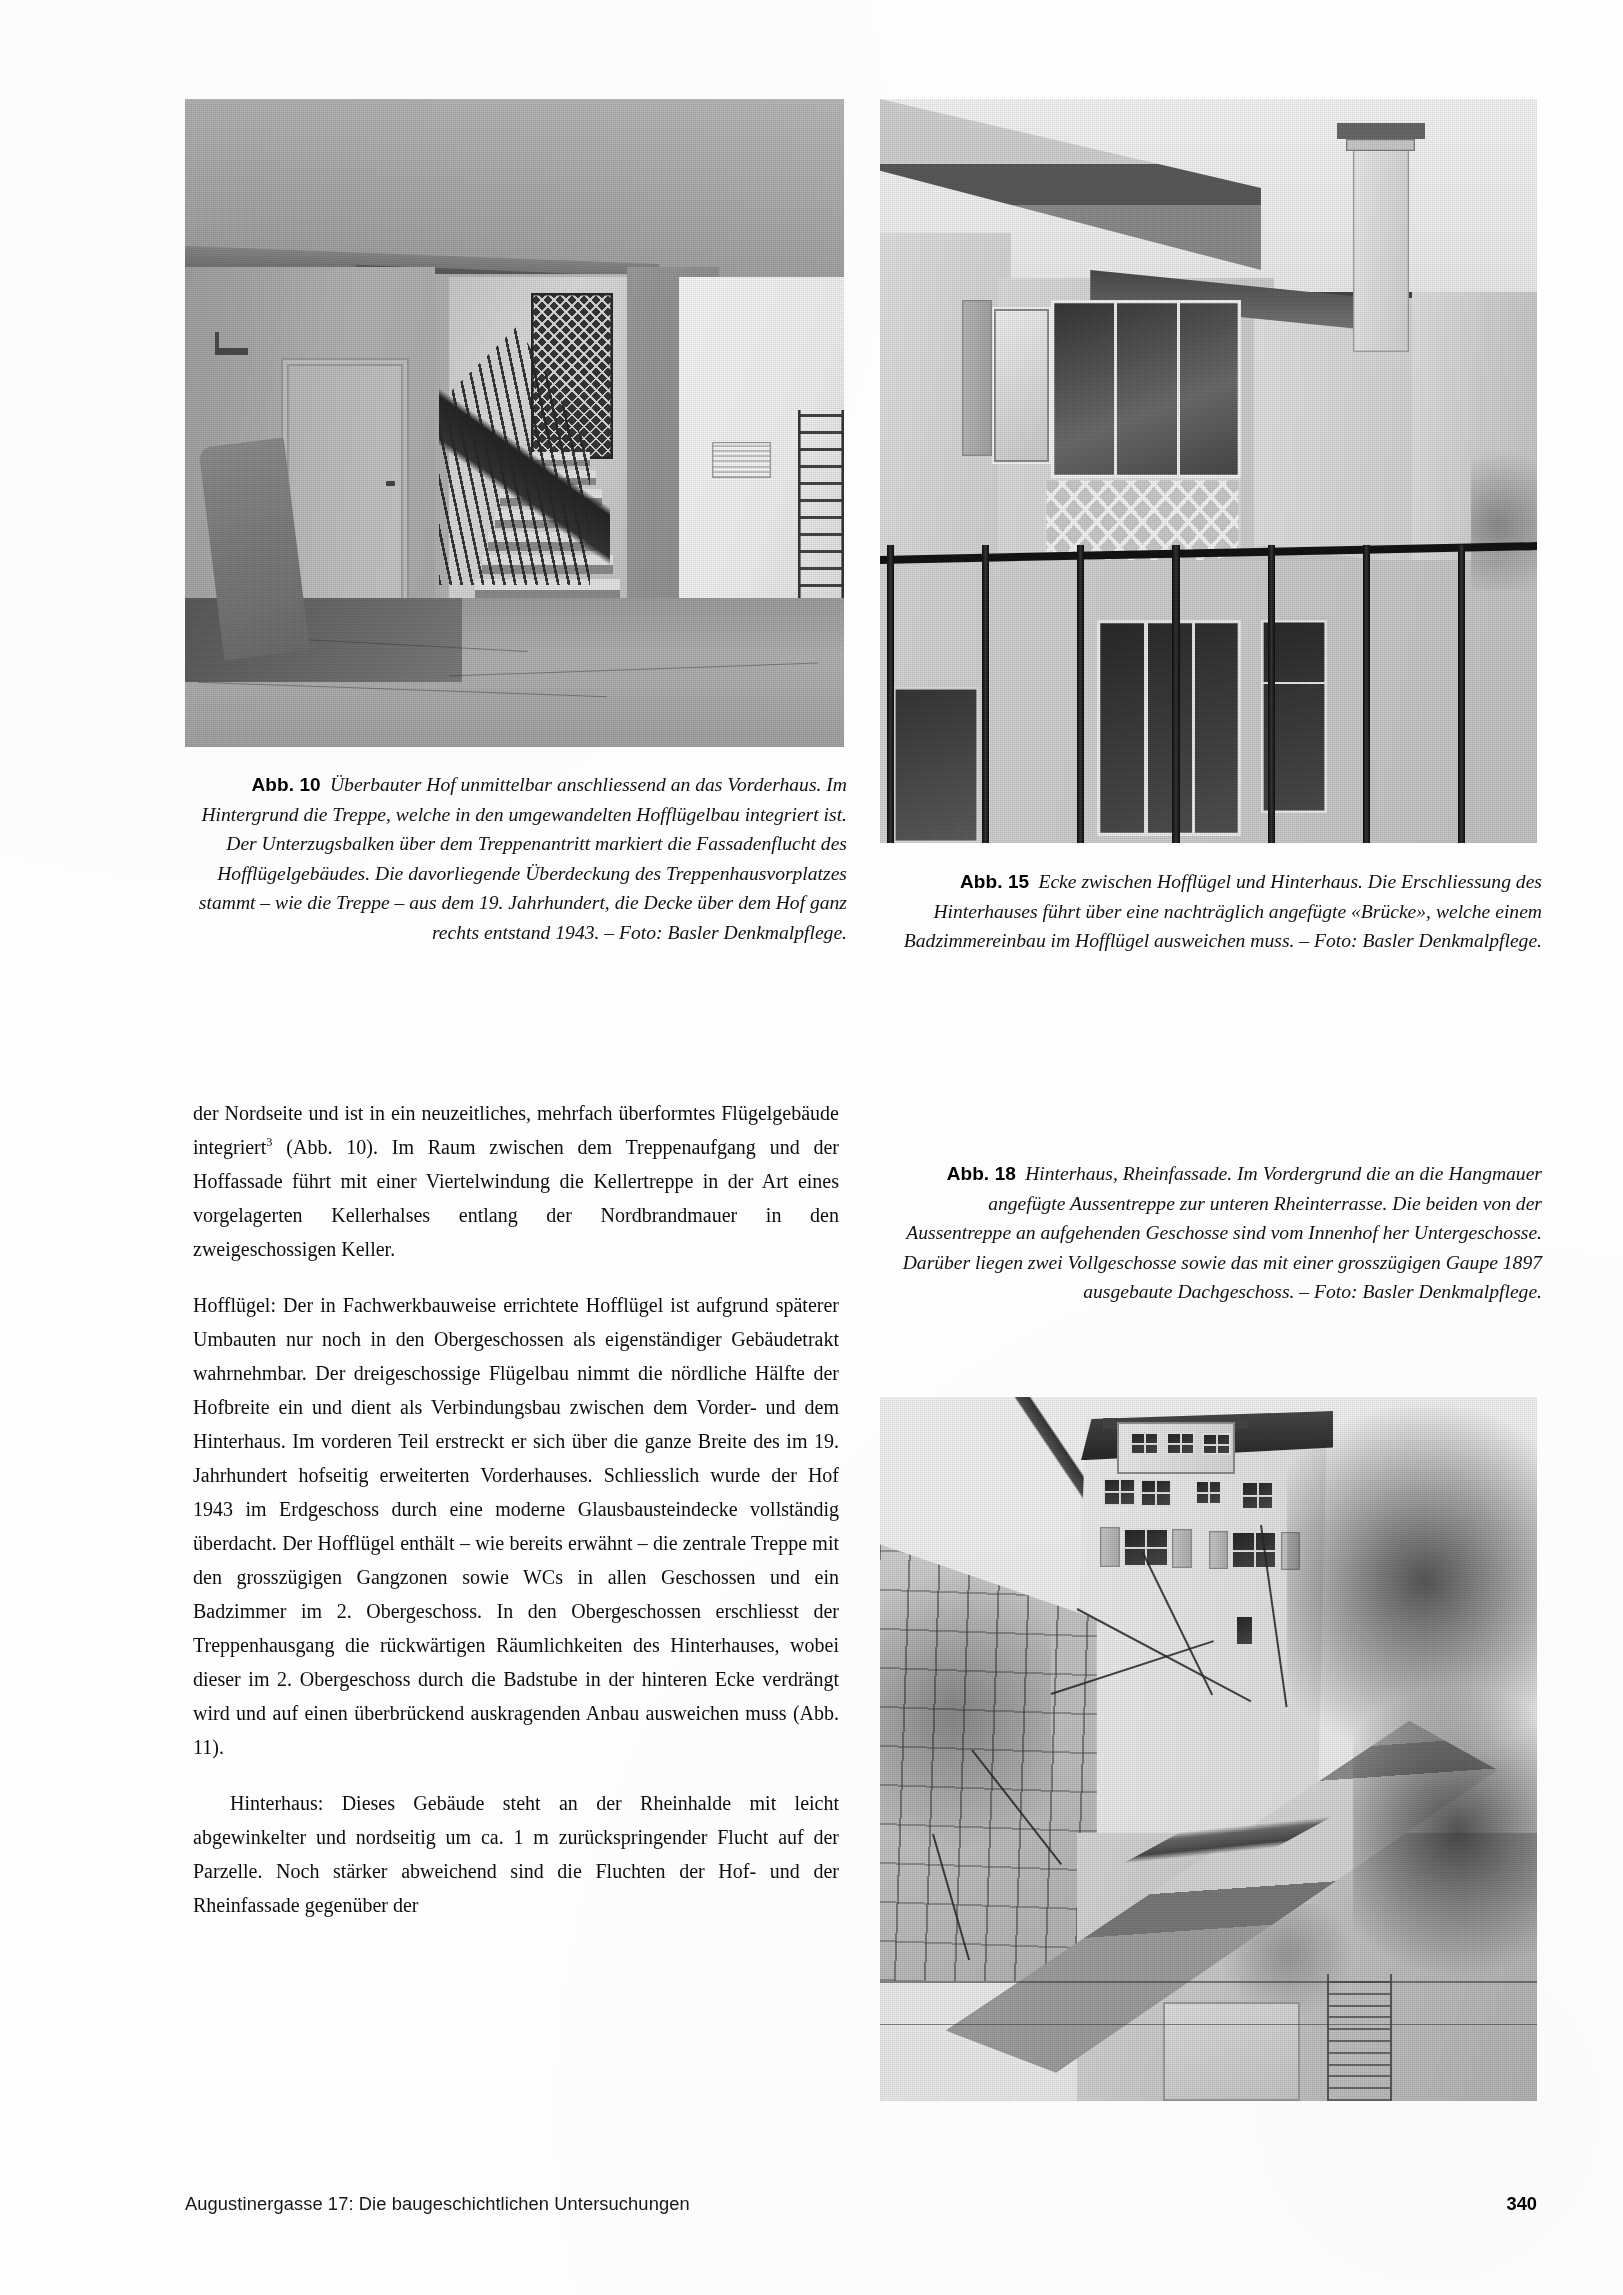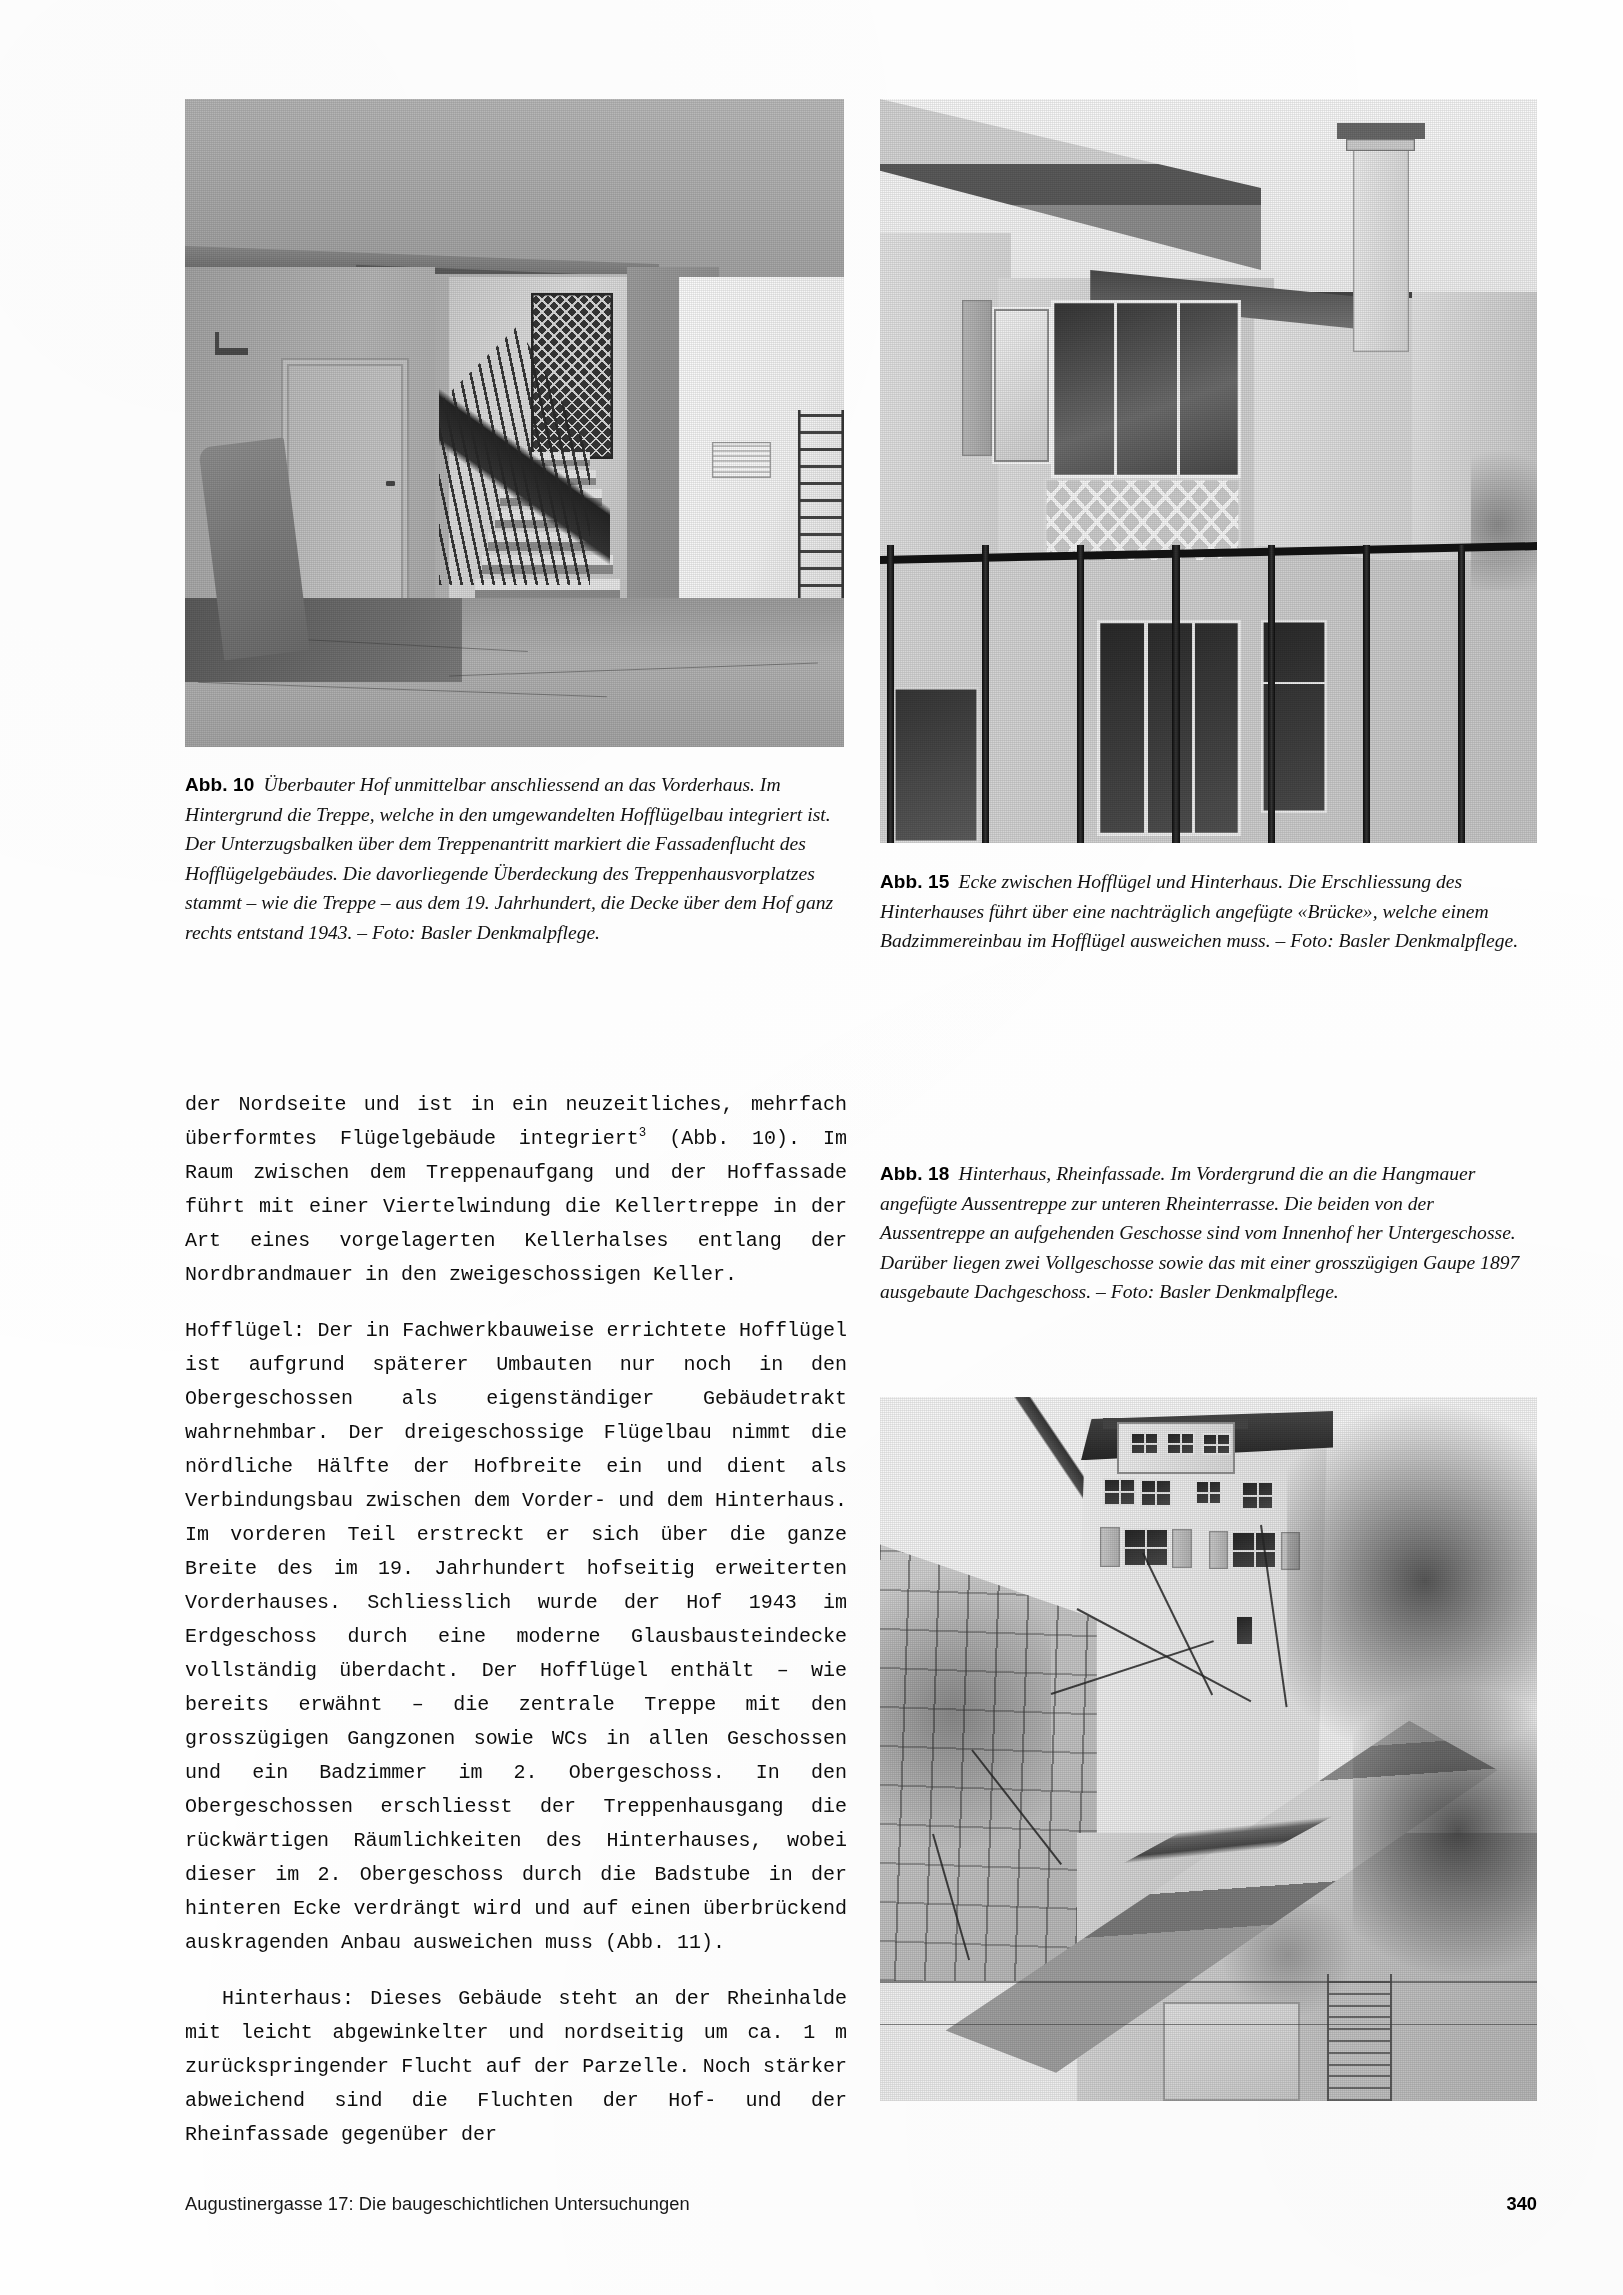--- a/index.html
+++ b/index.html
@@ -368,21 +368,21 @@
   }
 
   
   .caption {
     position: absolute;
     font-family: "Liberation Serif", serif;
     font-style: italic;
     font-size: 19.6px;
     line-height: 29.5px;
     color: #111111;
-    text-align: left;
+    text-align: right;
   }
   .caption .lead {
     font-family: "Liberation Sans", sans-serif;
     font-style: normal;
     font-weight: bold;
     font-size: 19px;
     letter-spacing: 0.1px;
     margin-right: 9.2px;
     color: #000000;
   }
@@ -396,21 +396,21 @@
     left: 185px;
     top: 1088px;
     width: 662px;
     font-family: "Liberation Serif", serif;
     font-size: 20px;
     line-height: 34px;
     color: #0d0d0d;
     text-align: justify;
     text-justify: inter-word;
   }
-  .body-col p { margin: 0; font-family: Liberation Mono, monospace; }
+  .body-col p { margin: 8px; }
   .body-col p.indent { text-indent: 37px; }
   .body-col p + p { margin-top: 22px; }
   .body-col sup {
     font-size: 12.4px;
     vertical-align: super;
     line-height: 0;
   }
 
   .footer {
     position: absolute;

